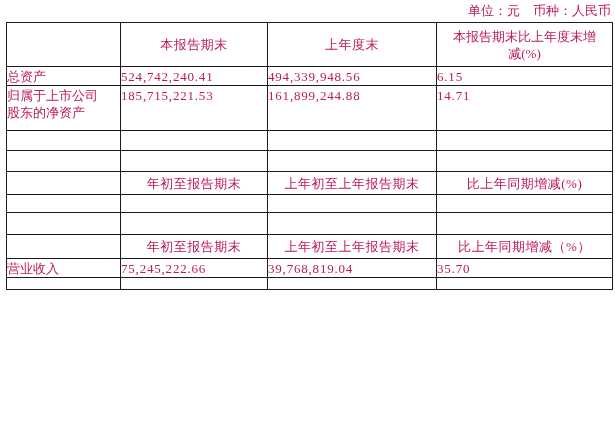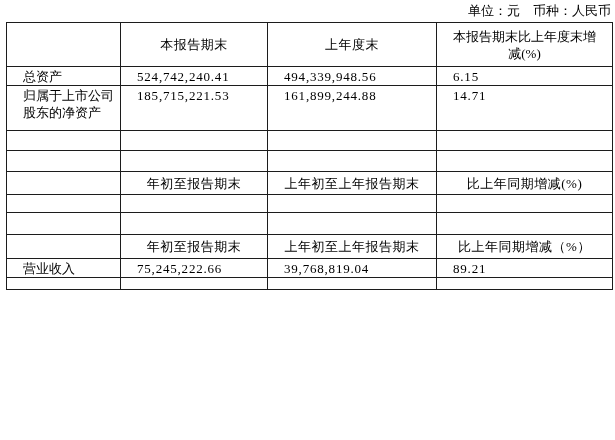--- a/index.html
+++ b/index.html
@@ -7,40 +7,40 @@
     padding: 0;
     background: #ffffff;
   }
   .page {
     position: relative;
     width: 615px;
     height: 440px;
     overflow: hidden;
     background: #ffffff;
     font-family: "Liberation Serif", "DejaVu Serif", serif;
-    color: #000000;
+    color: #be185d;
   }
   .unit-note {
     position: absolute;
     top: 2px;
     right: 4px;
     font-size: 13px;
     white-space: pre;
   }
   table.fin {
     position: absolute;
     left: 6px;
     top: 22px;
     width: 606px;
     border-collapse: collapse;
     table-layout: fixed;
   }
   table.fin td {
     border: 1px solid #1c1c1c;
-    padding: 1px 2px 0 16px;
+    padding: 1px 2px 0 0;
     font-size: 13px;
     line-height: 17px;
     vertical-align: top;
     overflow: hidden;
   }
   td.lbl {
     padding-left: 5px;
     text-align: left;
   }
   td.lbl .wrap {
@@ -139,21 +139,21 @@
       <td class="lbl"></td>
       <td>年初至报告期末</td>
       <td>上年初至上年报告期末</td>
       <td>比上年同期增减（%）</td>
     </tr>
 
     <tr style="height:17px">
       <td class="lbl"><span class="wrap">营业收入</span></td>
       <td class="num">75,245,222.66</td>
       <td class="num">39,768,819.04</td>
-      <td class="num">89.21</td>
+      <td class="num">35.70</td>
     </tr>
 
 
 
     <tr style="height:12px">
       <td></td>
           <td></td>
           <td></td>
           <td></td>
     </tr>

